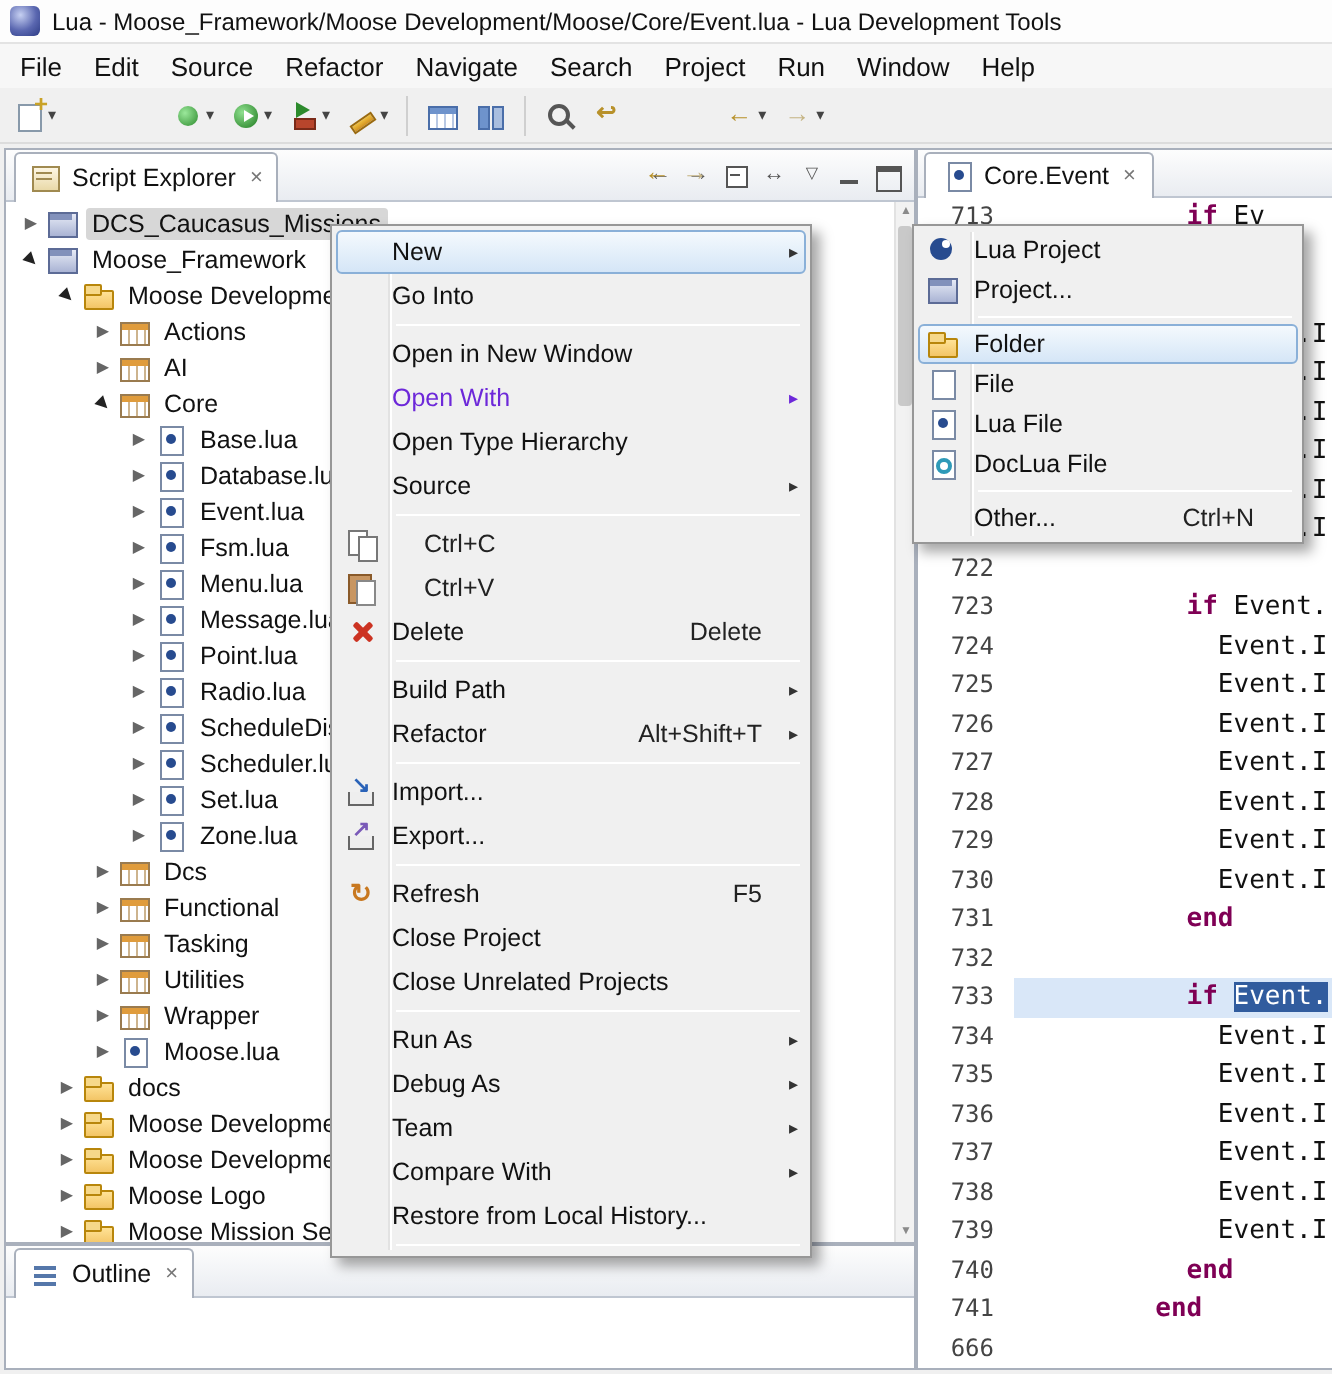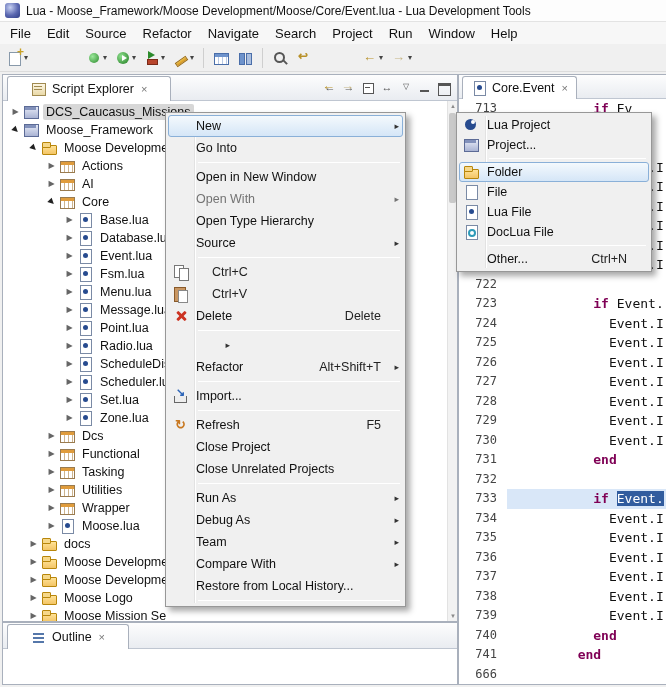--- a/index.html
+++ b/index.html
@@ -61,21 +61,21 @@
 .script-explorer-icon::before{content:'';position:absolute;left:1px;top:2px;width:12px;height:11px;background:linear-gradient(#fdf6e3,#e9d9a8);border:1px solid #a08a50}
 .script-explorer-icon::after{content:'';position:absolute;left:3px;top:5px;width:8px;height:1px;background:#a08a50;box-shadow:0 3px 0 #a08a50}
 .outline-icon::before{content:'';position:absolute;left:2px;top:4px;width:11px;height:2px;background:#5577aa;box-shadow:0 4px 0 #5577aa,0 8px 0 #5577aa}
 
 
 .view{position:absolute;background:#fff;border:1px solid #a9b0bc}
 .explorer-view{left:2px;top:74px;width:456px;height:548px}
 .outline-view{left:2px;top:622px;width:456px;height:63px}
 .editor-view{left:458px;top:74px;width:220px;height:611px}
 .view-header{position:absolute;left:0;top:0;right:0;height:26px;background:linear-gradient(#fdfdfd,#e9ecf1);border-bottom:1px solid #bfc6d1;display:flex;align-items:flex-end}
-.view-tab{display:flex;align-items:center;height:25px;padding:0 23px;margin-left:4px;background:#fff;border:1px solid #a9b0bc;border-bottom:none;border-radius:3px 3px 0 0;position:relative;top:1px;font-size:12.5px;white-space:nowrap}
+.view-tab{display:flex;align-items:center;height:25px;padding:0 7px;margin-left:4px;background:#fff;border:1px solid #a9b0bc;border-bottom:none;border-radius:3px 3px 0 0;position:relative;top:1px;font-size:12.5px;white-space:nowrap}
 .view-tab .ico{margin-right:5px}
 .tab-close{font-size:11px;color:#777;margin-left:7px;line-height:10px}
 .view-toolbar{margin-left:auto;display:flex;align-items:center;gap:1px;padding:0 4px 4px 0}
 .v-btn{position:relative;width:18px;height:17px;text-align:center;font-size:11px;color:#555;line-height:16px;border-radius:2px}
 .collapse-all-icon::before{content:'';position:absolute;left:4px;top:4px;width:9px;height:9px;border:1px solid #555;background:#fff}
 .collapse-all-icon::after{content:'';position:absolute;left:6px;top:8px;width:5px;height:1px;background:#555}
 .view-menu-icon{font-size:8px}
 .minimize-icon::before{content:'';position:absolute;left:4px;top:11px;width:9px;height:2px;background:#555}
 .maximize-icon::before{content:'';position:absolute;left:3px;top:4px;width:11px;height:9px;border:1px solid #555;border-top:3px solid #555}
 
@@ -108,21 +108,21 @@
 .editor-view .vscroll{top:24px}
 
 
 .context-menu{position:absolute;background:#f0f0f0;border:1px solid #979797;box-shadow:4px 4px 6px rgba(0,0,0,.35);padding:2px;z-index:50}
 #context-menu{left:165px;top:112px;width:241px}
 #new-submenu{left:456px;top:112px;width:196px;z-index:60}
 .context-menu::before{content:'';position:absolute;left:28px;top:3px;bottom:3px;width:1px;background:#e2e2e2;box-shadow:1px 0 0 #fff}
 .menu-item{position:relative;height:22px;display:flex;align-items:center;padding:0 3px;border:1px solid transparent;border-radius:3px;font-size:12.5px}
 #new-submenu .menu-item{height:20px}
 .menu-item.hl{background:linear-gradient(#f4f9fd,#d5e6f7);border-color:#8ab0d8}
-.menu-item.disabled .mi-label,.menu-item.disabled .mi-arrow{color:#737373}
+.menu-item.disabled .mi-label,.menu-item.disabled .mi-arrow{color:#6d28d9}
 .mi-label{flex:1;white-space:nowrap}
 .mi-shortcut{margin:0 8px 0 16px;color:#222;white-space:nowrap}
 .mi-arrow{width:10px;font-size:9px;color:#333;text-align:right}
 .menu-sep{height:1px;background:#dadada;border-bottom:1px solid #fff;margin:3px 3px 3px 30px}
 </style>
 </head>
 <body>
 
 <div class="window">
 
@@ -471,33 +471,40 @@
       </div>
       <div class="menu-item">
         <span class="mi-ico delete-icon"></span>
         <span class="mi-label">Delete</span>
         <span class="mi-shortcut">Delete</span>
         <span class="mi-arrow"></span>
       </div>
       <div class="menu-sep"></div>
       <div class="menu-item">
         <span class="mi-ico"></span>
+        <span class="mi-label">Build Path</span>
         <span class="mi-shortcut"></span>
         <span class="mi-arrow">▸</span>
       </div>
       <div class="menu-item">
         <span class="mi-ico"></span>
         <span class="mi-label">Refactor</span>
         <span class="mi-shortcut">Alt+Shift+T</span>
         <span class="mi-arrow">▸</span>
       </div>
       <div class="menu-sep"></div>
       <div class="menu-item">
         <span class="mi-ico import-icon"></span>
         <span class="mi-label">Import...</span>
+        <span class="mi-shortcut"></span>
+        <span class="mi-arrow"></span>
+      </div>
+      <div class="menu-item">
+        <span class="mi-ico export-icon"></span>
+        <span class="mi-label">Export...</span>
         <span class="mi-shortcut"></span>
         <span class="mi-arrow"></span>
       </div>
       <div class="menu-sep"></div>
       <div class="menu-item">
         <span class="mi-ico refresh-icon"></span>
         <span class="mi-label">Refresh</span>
         <span class="mi-shortcut">F5</span>
         <span class="mi-arrow"></span>
       </div>

